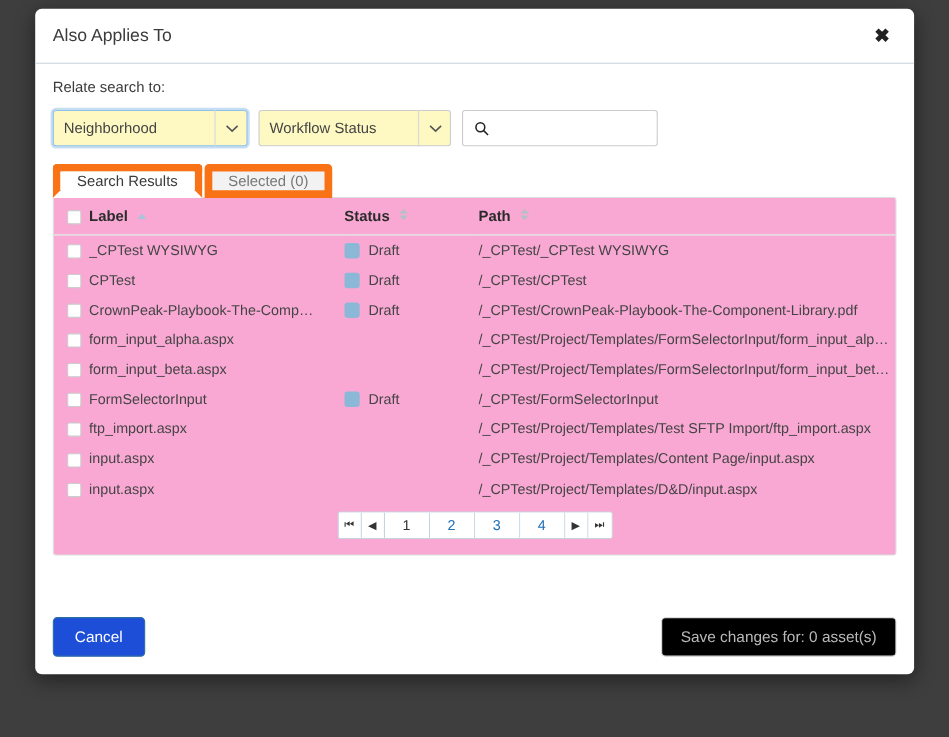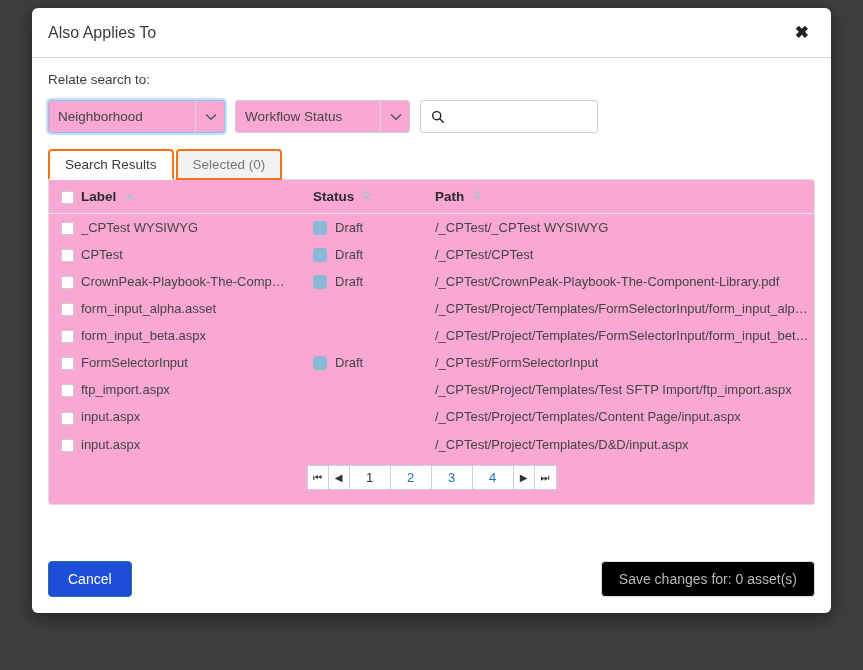--- a/index.html
+++ b/index.html
@@ -109,21 +109,21 @@
   .select-wrap {
     position: relative;
     height: 33px;
   }
   .select-wrap.sel1 { width: 177px; }
   .select-wrap.sel2 { width: 175px; }
   .select-box {
     width: 100%; height: 33px;
     border: 1px solid #ccc;
     border-radius: 3px;
-    background: #f9a8d4;
+    background: #fef9c3;
     display: flex;
     align-items: center;
     padding-left: 9px;
     font-size: 13.5px;
     color: #444;
     cursor: pointer;
   }
   .select-wrap.focused .select-box {
     border-color: #8fc2e8;
     box-shadow: 0 0 0 2px rgba(130,180,230,.45);
@@ -154,21 +154,21 @@
     height: 31px;
     position: relative;
     z-index: 2;
   }
   .tab {
     height: 31px;
     padding: 0 15px;
     display: flex;
     align-items: center;
     font-size: 13.5px;
-    border: 2px solid #f97316;
+    border: 7px solid #f97316;
     border-radius: 4px 4px 0 0;
     cursor: pointer;
     background: #f2f2f2;
     color: #777;
   }
   .tab + .tab { margin-left: 2px; }
   .tab.active {
     background: #fff;
     color: #3b3b3b;
     border-bottom-color: #fff;
@@ -426,21 +426,21 @@
               <td class="col-status">
                 <div class="status-cell">
                   <span class="status-swatch"></span>
                   <span class="status-text">Draft</span>
                 </div>
               </td>
               <td class="col-path">/_CPTest/CrownPeak-Playbook-The-Component-Library.pdf</td>
             </tr>
             <tr>
               <td class="col-chk"><span class="chk"></span></td>
-              <td class="col-label">form_input_alpha.asset</td>
+              <td class="col-label">form_input_alpha.aspx</td>
               <td class="col-status"></td>
               <td class="col-path">/_CPTest/Project/Templates/FormSelectorInput/form_input_alph…</td>
             </tr>
             <tr>
               <td class="col-chk"><span class="chk"></span></td>
               <td class="col-label">form_input_beta.aspx</td>
               <td class="col-status"></td>
               <td class="col-path">/_CPTest/Project/Templates/FormSelectorInput/form_input_beta.…</td>
             </tr>
             <tr>

